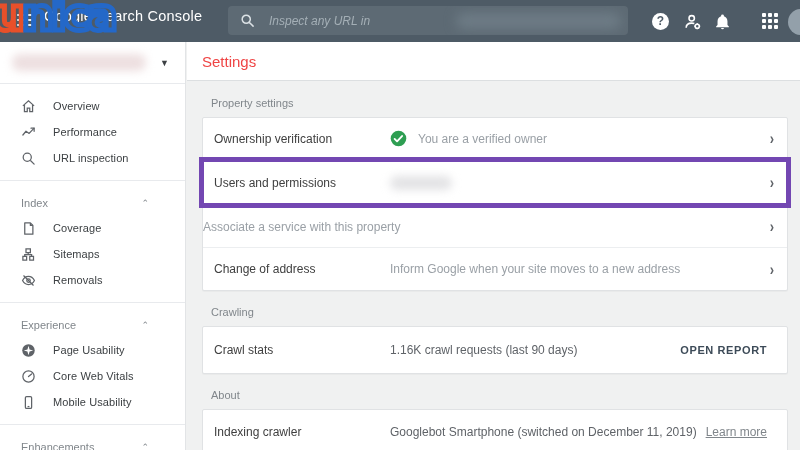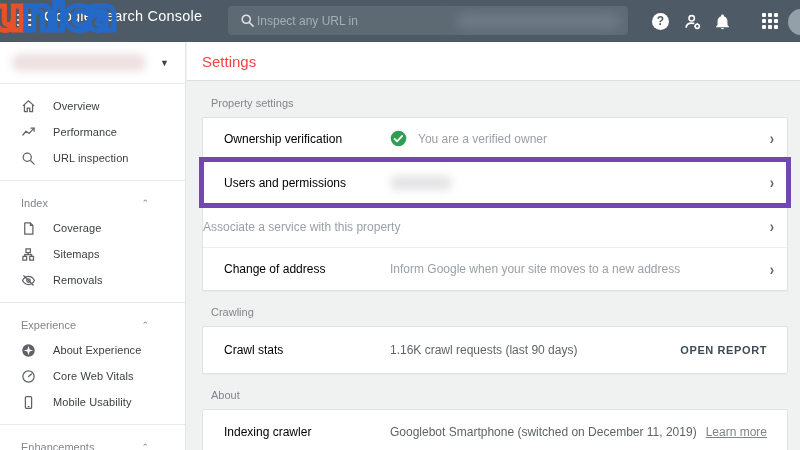--- a/index.html
+++ b/index.html
@@ -6,21 +6,21 @@
   html,body { width:800px; height:450px; overflow:hidden; }
   body { font-family:"Liberation Sans", sans-serif; background:#f0f1f1; position:relative; }
 
   
   .topbar { position:absolute; top:0; left:0; width:800px; height:42px; background:#4e5b66; z-index:10; }
   .hamburger { position:absolute; left:17px; top:14px; width:16px; height:12px; display:flex; flex-direction:column; justify-content:space-between; cursor:pointer; }
   .hamburger span { display:block; height:2px; background:#e8ecef; border-radius:1px; }
   .topbar-title { position:absolute; left:44px; top:8px; color:#ffffff; font-size:14.5px; font-weight:400; letter-spacing:.2px; white-space:nowrap; }
   .searchbox { position:absolute; left:228px; top:6px; width:400px; height:29px; background:#5d6a74; border-radius:4px; display:flex; align-items:center; overflow:hidden; }
   .searchbox .mag { margin-left:12px; flex-shrink:0; }
-  .search-input { background:transparent; border:none; outline:none; margin-left:2px; width:220px; font-size:12px; color:#000000; font-family:"Liberation Sans",sans-serif; }
+  .search-input { background:transparent; border:none; outline:none; margin-left:14px; width:220px; font-size:12px; color:#000000; font-family:"Liberation Sans",sans-serif;font-style:italic; }
   .search-input::placeholder { color:#a4afb6; }
   .search-blur { position:absolute; left:228px; width:165px; height:16px; border-radius:8px; background:#6e7c86; filter:blur(6px); }
   .tb-icon { position:absolute; top:0; height:42px; display:flex; align-items:center; cursor:pointer; }
   .help-circle { width:17px; height:17px; border-radius:50%; background:#fff; color:#4e5b66; font-size:12px; font-weight:bold; display:flex; align-items:center; justify-content:center; }
   .grid9 { display:grid; grid-template-columns:repeat(3,4px); grid-template-rows:repeat(3,4px); gap:2px; }
   .grid9 i { background:#fff; border-radius:1px; }
   .avatar-sliver { position:absolute; right:-14px; top:9px; width:26px; height:26px; border-radius:50%; background:#93a0aa; }
 
   
   .watermark { position:absolute; top:-8px; left:-7px; z-index:60; font-family:"DejaVu Sans",sans-serif; font-weight:bold; font-size:45px; letter-spacing:-3px; pointer-events:none; line-height:1; }
@@ -43,21 +43,21 @@
 
   
   .main-header { position:absolute; top:42px; left:187px; width:613px; height:39px; background:#ffffff; border-bottom:1px solid #dcdfe1; display:flex; align-items:center; z-index:4; }
   .main-title { margin-left:15px; font-size:15px; font-weight:500; color:#ef4444; }
   .content { position:absolute; top:82px; left:187px; width:613px; height:368px; }
   .section-label { margin:15px 0 8px 24px; font-size:11px; color:#80868b; }
   .card { margin-left:15px; width:586px; background:#ffffff; border:1px solid #e0e2e4; border-radius:2px; box-shadow:0 1px 1px rgba(0,0,0,.03); }
   .row { min-height:42px; display:flex; align-items:center; border-bottom:1px solid #eceef0; position:relative; cursor:pointer; }
   .row:last-child { border-bottom:none; }
   .row-users { min-height:46px; }
-  .row-name { padding-left:21px; width:187px; flex-shrink:0; font-size:12px; color:#000000; }
+  .row-name { padding-left:11px; width:187px; flex-shrink:0; font-size:12px; color:#404040; }
   .row-value { font-size:12px; color:#9aa0a6; display:flex; align-items:center; gap:11px; }
   .row-value.darker { color:#5f6368; }
   .value-blur { width:62px; height:14px; border-radius:7px; background:#e3e3e5; filter:blur(4px); }
   .chevron-r { margin-left:auto; margin-right:13px; color:#5f6368; font-size:13px; font-weight:bold; transform:scaleY(1.2); }
   .action-link { margin-left:auto; margin-right:20px; white-space:nowrap; }
   .open-report { font-size:11px; font-weight:bold; color:#3d4b58; letter-spacing:.6px; }
   .learn-more { font-size:12px; color:#80868b; text-decoration:underline; }
   .highlight-outline { position:absolute; left:-4px; right:-4px; top:-3px; bottom:-3px; border:5px solid #7347b2; pointer-events:none; z-index:6; }
 </style>
 </head>
@@ -183,21 +183,21 @@
   <div class="nav-section">
     <div class="group-header">
       <span class="group-label">Experience</span>
       <span class="group-chevron">⌃</span>
     </div>
     <div class="nav-item">
       <svg width="15" height="15" viewBox="0 0 24 24">
           <circle cx="12" cy="12" r="10" fill="#5f6368"></circle>
           <path d="M12 4.5l1.7 5.8 5.8 1.7-5.8 1.7L12 19.5l-1.7-5.8-5.8-1.7 5.8-1.7z" fill="#ffffff"></path>
         </svg>
-      <span class="nav-label">About Experience</span>
+      <span class="nav-label">Page Usability</span>
     </div>
     <div class="nav-item">
       <svg width="15" height="15" viewBox="0 0 24 24" fill="none" stroke="#5f6368" stroke-width="2" stroke-linecap="round">
           <circle cx="12" cy="12" r="9"></circle>
           <line x1="12" y1="12" x2="17" y2="8"></line>
         </svg>
       <span class="nav-label">Core Web Vitals</span>
     </div>
     <div class="nav-item">
       <svg width="15" height="15" viewBox="0 0 24 24" fill="none" stroke="#5f6368" stroke-width="2">

